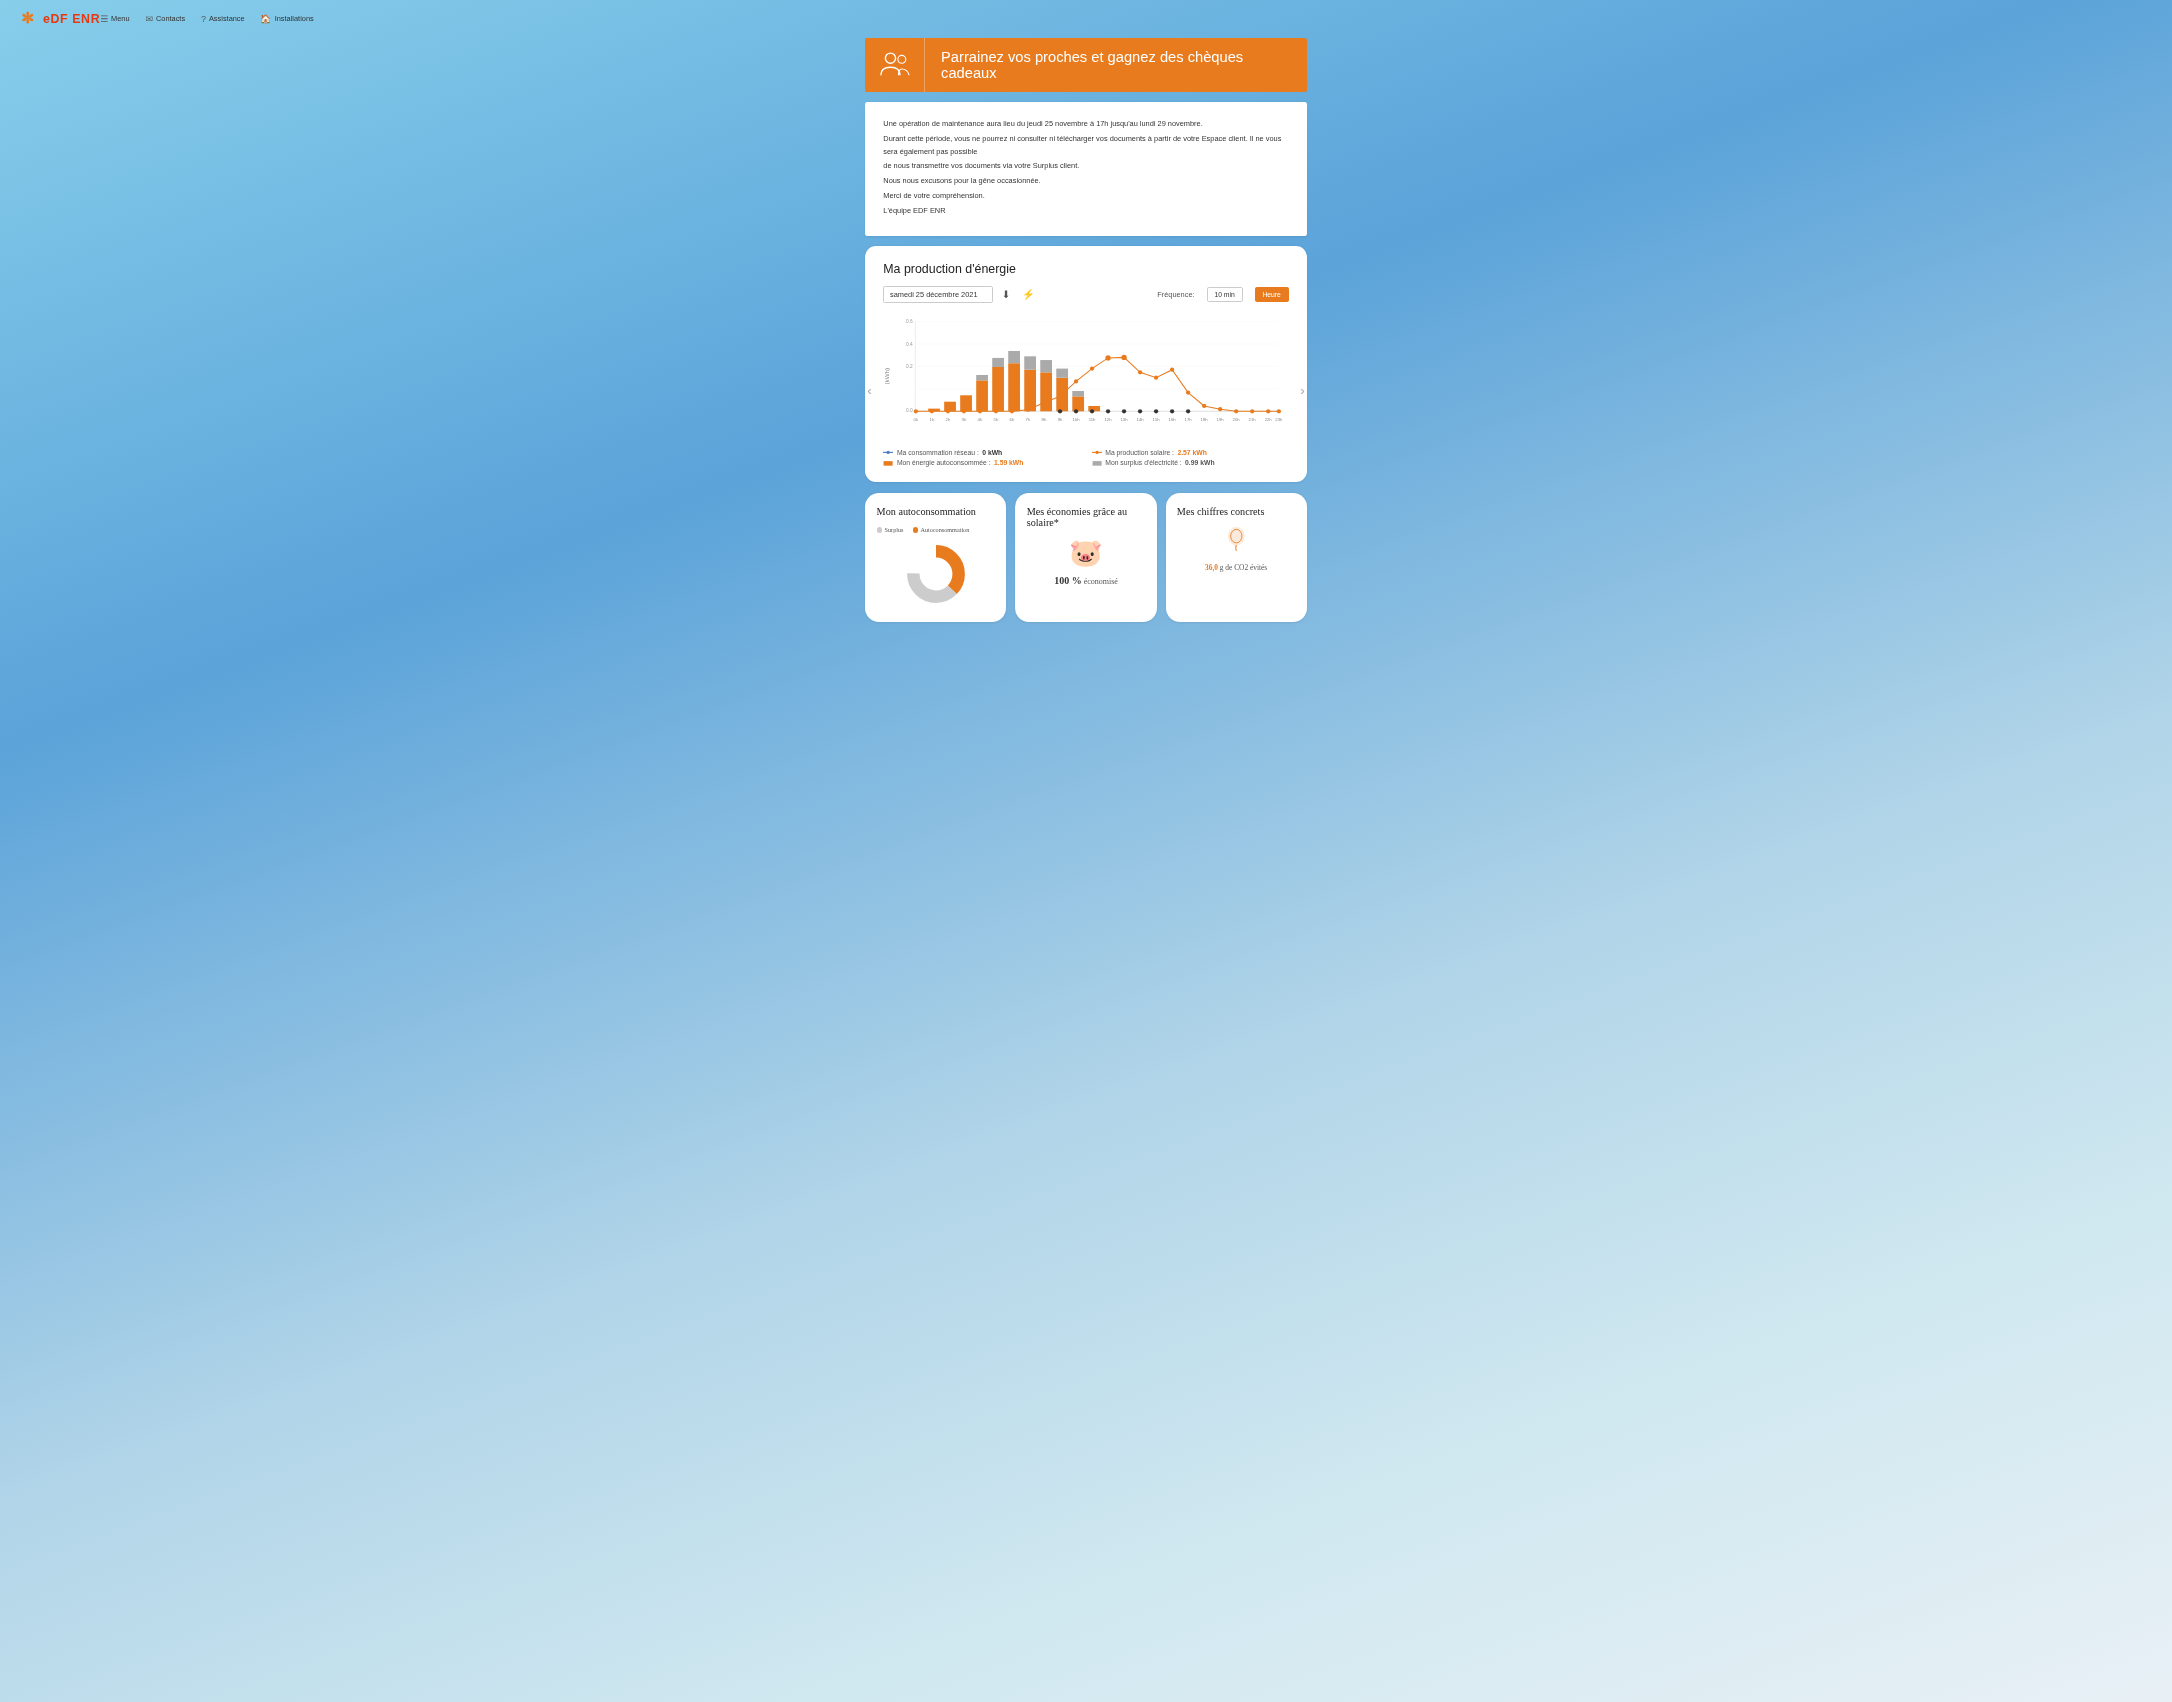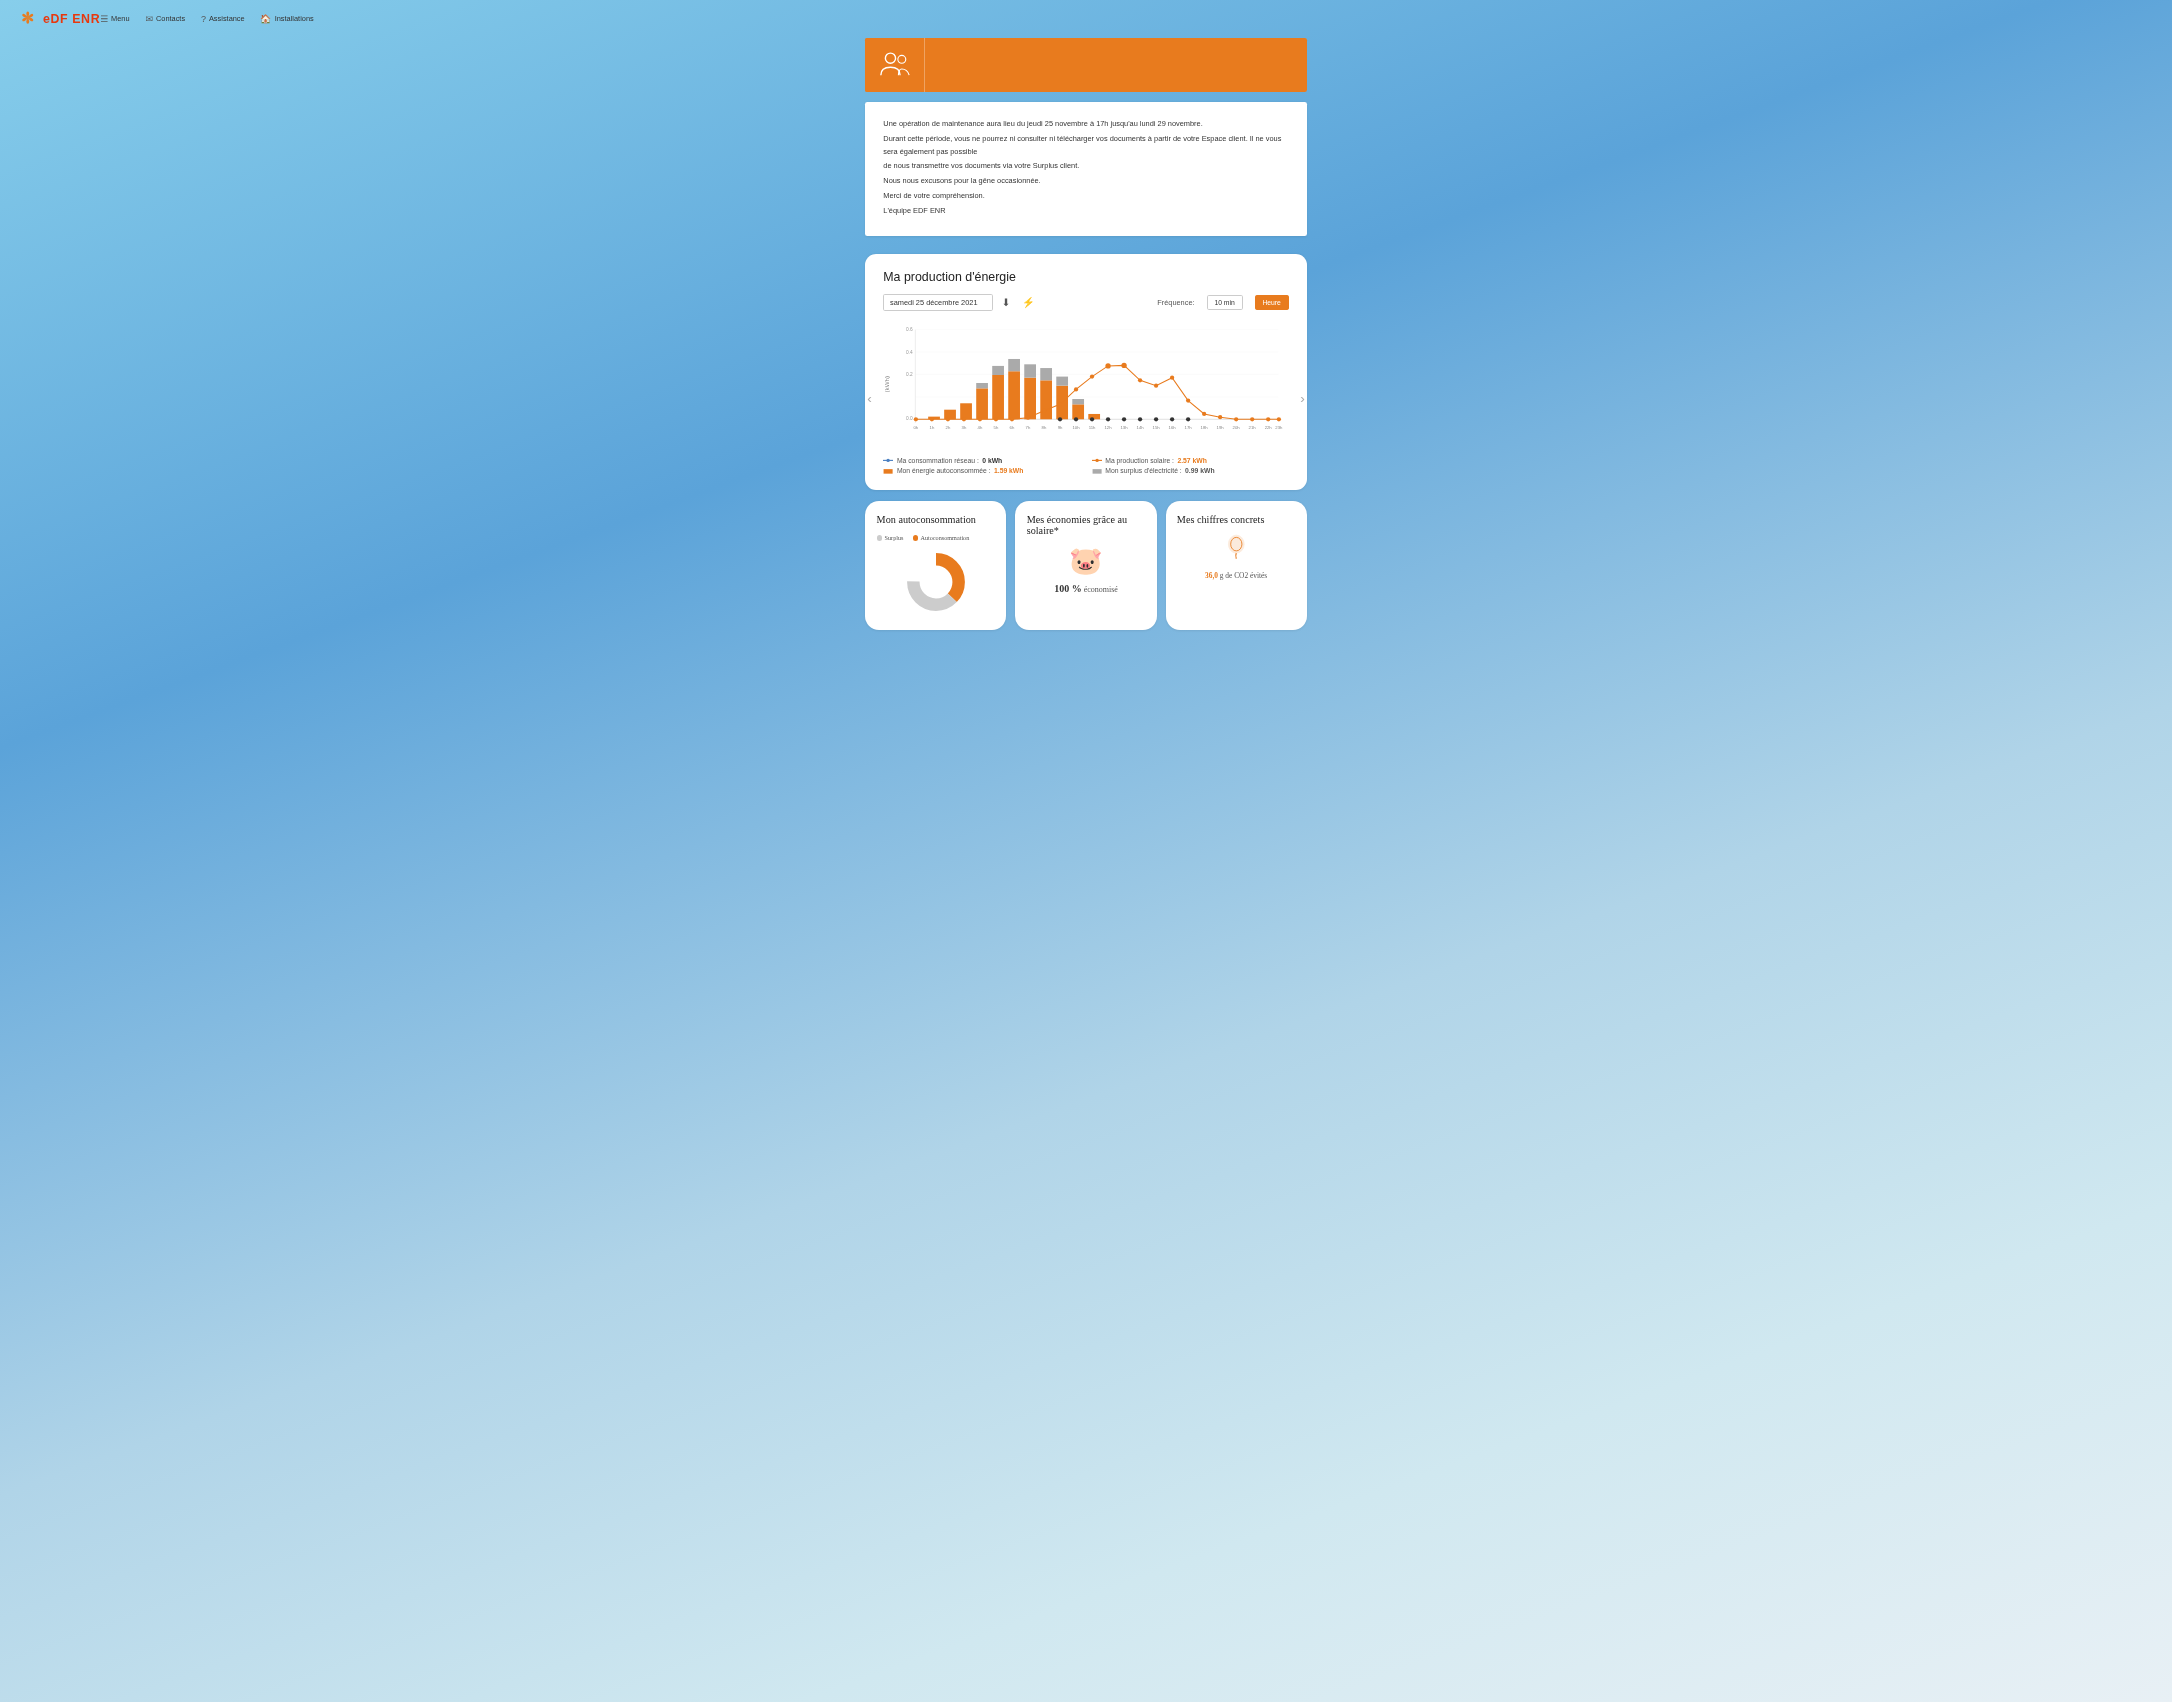--- a/index.html
+++ b/index.html
@@ -88,21 +88,21 @@
       font-size: 14.7px;
       font-weight: 400;
       padding: 10.2px 16px;
     }
 
     
     .notification-box {
       background: white;
       border-radius: 2.3px;
       padding: 16px 18px;
-      margin-bottom: 18px;
+      margin-bottom: 10px;
       font-size: 7.4px;
       color: #333;
       line-height: 1.7;
       box-shadow: 0 0.6px 2.3px rgba(0,0,0,0.08);
     }
     .notification-box p { margin-bottom: 2.3px; }
 
     
     .card {
       background: white;
@@ -328,20 +328,21 @@
 
   <div class="banner">
     <div class="banner-icon-area">
       <svg width="34" height="34" viewBox="0 0 60 60">
         <circle cx="22" cy="18" r="9" fill="none" stroke="white" stroke-width="2.5"></circle>
         <path d="M5 48 Q5 34 22 34 Q39 34 39 48" fill="none" stroke="white" stroke-width="2.5"></path>
         <circle cx="42" cy="20" r="7" fill="none" stroke="white" stroke-width="2"></circle>
         <path d="M36 48 Q36 37 42 37 Q52 37 55 48" fill="none" stroke="white" stroke-width="2"></path>
       </svg>
     </div>
+    <span class="banner-text">Parrainez vos proches et gagnez des chèques cadeaux</span>
   </div>
 
   <div class="notification-box">
     <p>Une opération de maintenance aura lieu du jeudi 25 novembre à 17h jusqu'au lundi 29 novembre.</p>
     <p>Durant cette période, vous ne pourrez ni consulter ni télécharger vos documents à partir de votre Espace client. Il ne vous sera également pas possible</p>
     <p>de nous transmettre vos documents via votre Surplus client.</p>
     <p>Nous nous excusons pour la gêne occasionnée.</p>
     <p>Merci de votre compréhension.</p>
     <p>L'équipe EDF ENR</p>
   </div>

